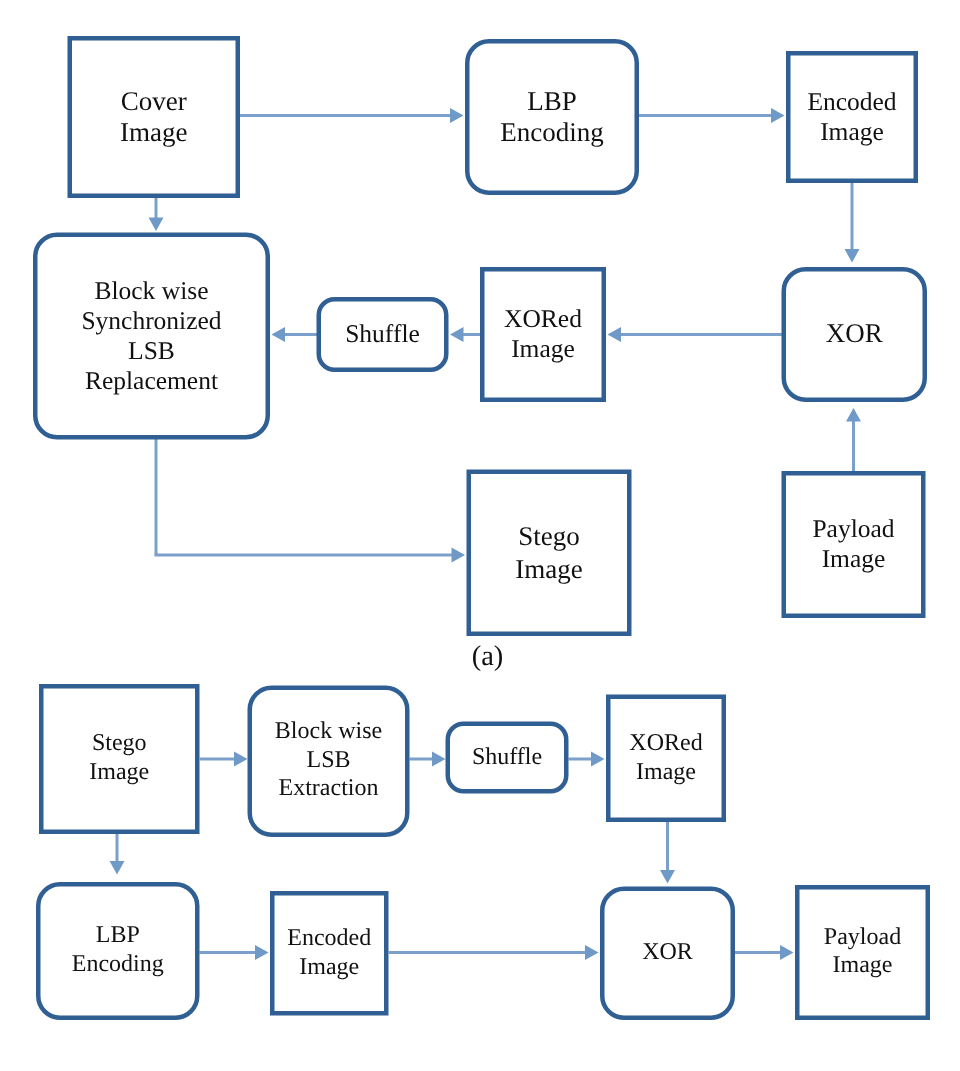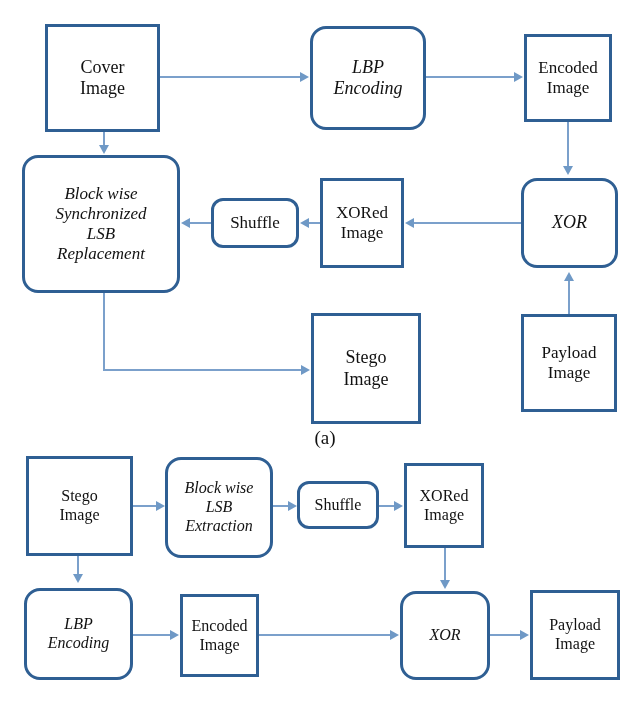--- a/index.html
+++ b/index.html
@@ -22,21 +22,21 @@
     border: 3px solid #2f5f93;
     background: #ffffff;
     display: flex;
     align-items: center;
     justify-content: center;
     text-align: center;
     color: #111111;
     line-height: 1.18;
     z-index: 3;
   }
-  .node.rounded { border-radius: 16px; font-style: italic; }
+  .node.rounded { border-radius: 16px; }
   .node.rounded-sm { border-radius: 12px; }
   .node .lbl {
     display: block;
     white-space: pre-line;
     padding: 0 2px;
   }
   .f18 { font-size: 18px; }
   .f17 { font-size: 17px; }
   .f16 { font-size: 16px; }
 

